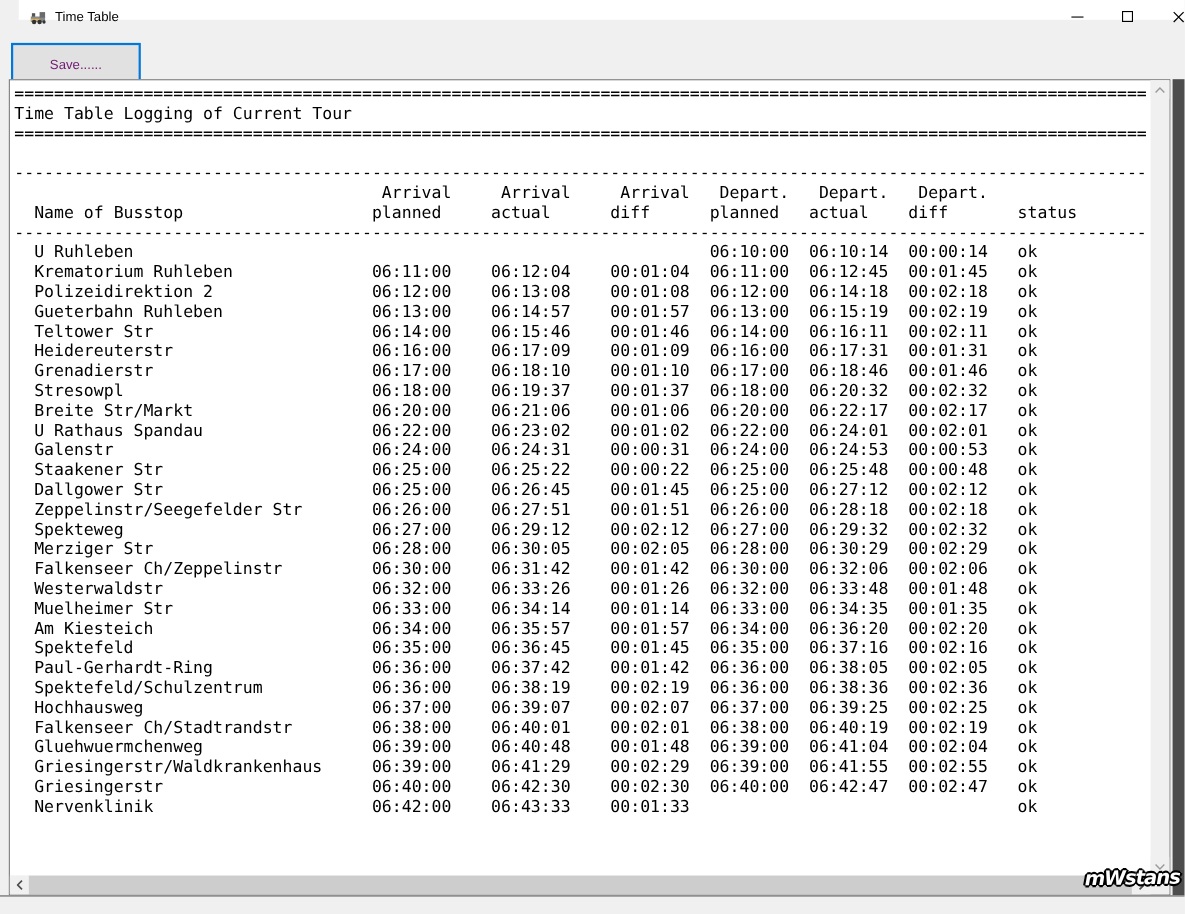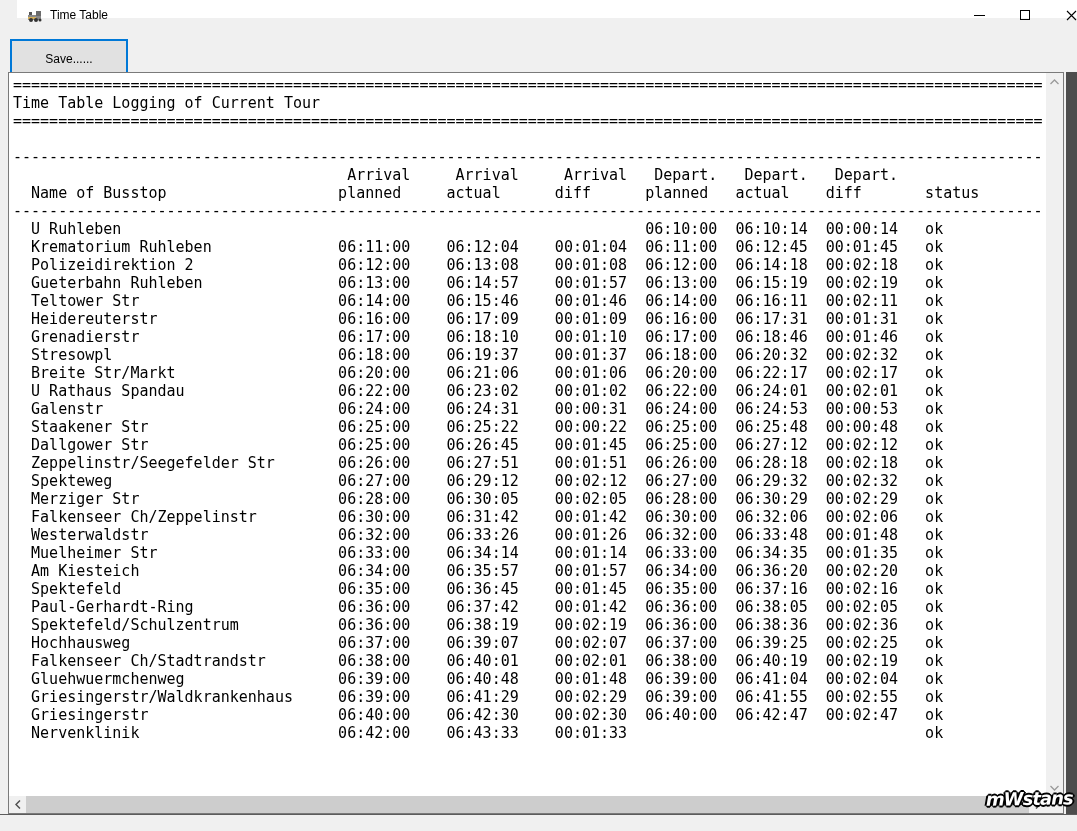--- a/index.html
+++ b/index.html
@@ -14,21 +14,21 @@
   .wtitle { position: absolute; left: 33px; top: 8px; font-size: 12px; color: #000; white-space: nowrap; }
   .winbtns { position: absolute; right: 0; top: 0; height: 30px; display: flex; }
   .wbtn { width: 46px; height: 30px; display: flex; align-items: center; justify-content: center; }
   .glyph-min { display: block; width: 11px; height: 1px; background: #000; }
   .glyph-max { display: block; width: 10px; height: 10px; border: 1px solid #000; }
 
   
   .toolbar { position: absolute; left: 0; top: 30px; width: 1077px; height: 42px; background: #f0f0f0; }
   .savebtn { position: absolute; left: 10px; top: 9px; width: 118px; height: 40px;
              background: #e1e1e1; border: 2px solid #0078d7; font-family: "Liberation Sans", sans-serif;
-             font-size: 12px; color: #000000; text-align: center; cursor: default; }
+             font-size: 12px; color: #701a75; text-align: center; cursor: default; }
 
   
   .editbox { position: absolute; left: 8px; top: 72px; width: 1056px; height: 742px;
              background: #ffffff; border: 1px solid #7a7a7a; }
   .report { position: absolute; left: 0; top: 0; right: 17px; bottom: 17px; overflow: hidden;
             padding: 3px 0 0 4px; font-family: "DejaVu Sans Mono", monospace;
             font-size: 15px; line-height: 18px; color: #000; white-space: pre; }
 
   
   .vsb { position: absolute; top: 0; right: 0; width: 17px; height: calc(100% - 17px); background: #f0f0f0; }

